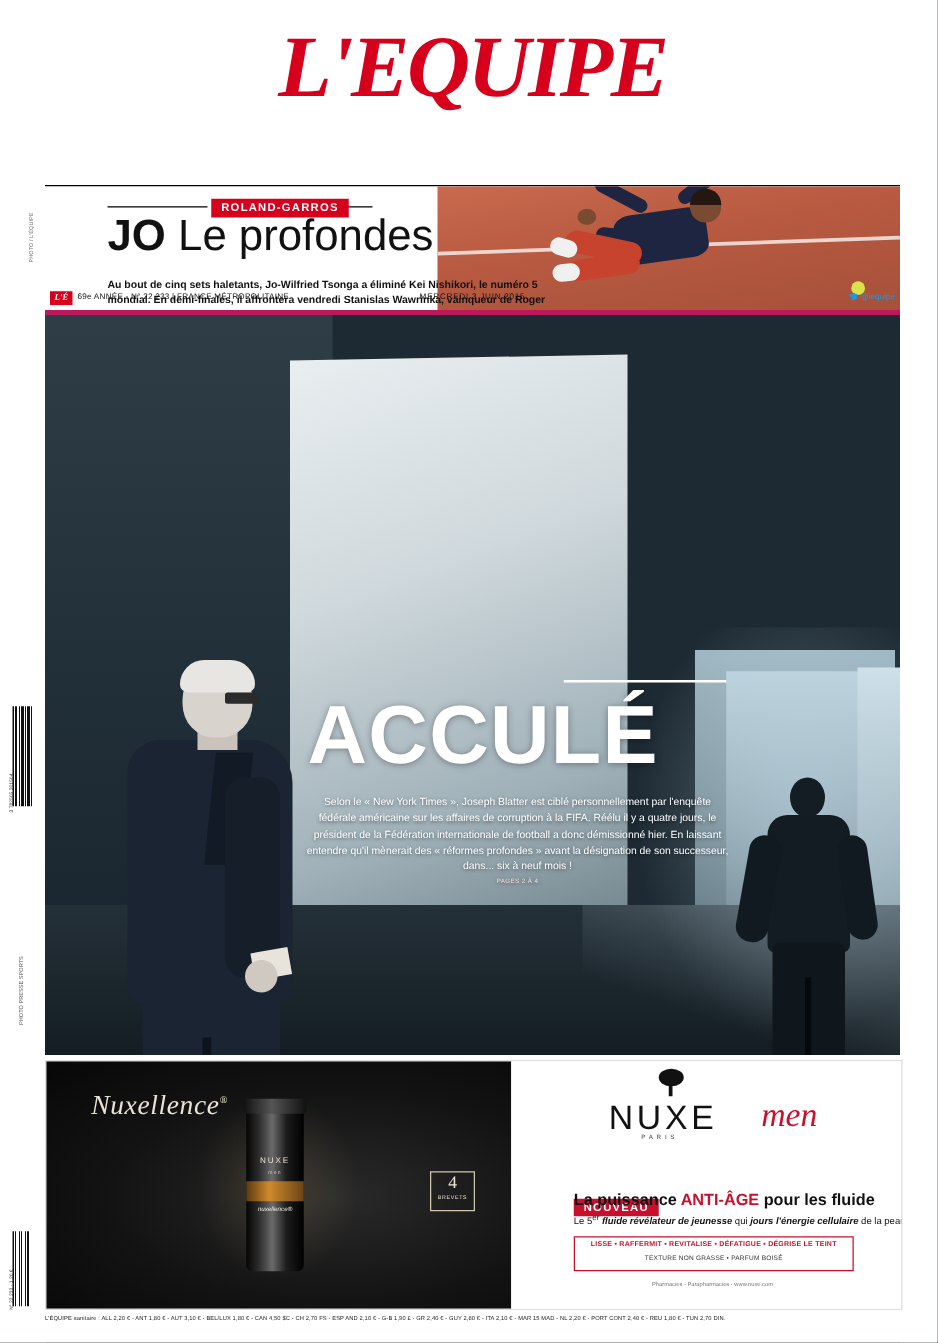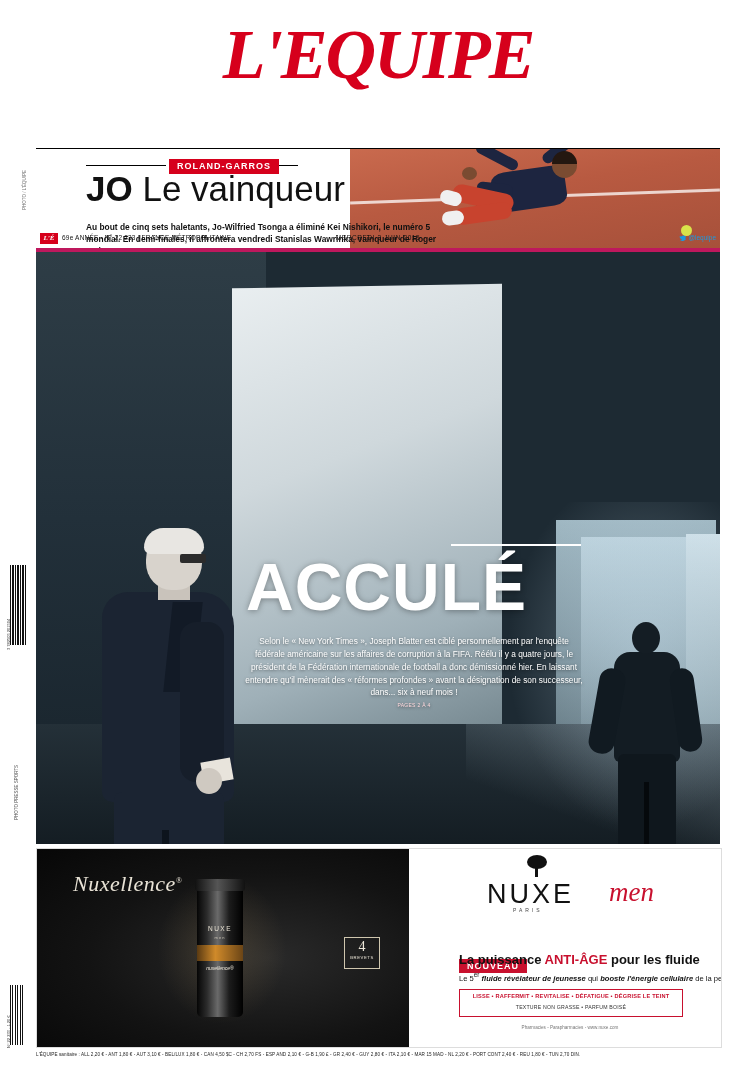--- a/index.html
+++ b/index.html
@@ -326,21 +326,21 @@
         <div class="p-legU"></div>
         <div class="p-legD"></div>
         <div class="p-shoe1"></div>
         <div class="p-shoe2"></div>
       </div>
       <div class="ball"></div>
     </div>
     <div class="rg-rule"></div>
     <div class="rg-rule2"></div>
     <div class="rg-tag">ROLAND-GARROS</div>
-    <div class="banner-title"><span>JO</span> <span class="light">Le vainqueur</span></div>
+    <div class="banner-title"><span>JO</span> <span class="light">Le profondes</span></div>
     <div class="banner-text"><span>Au bout de cinq sets haletants, Jo-Wilfried Tsonga a éliminé Kei Nishikori, le numéro 5 mondial. En demi-finales, il affrontera vendredi Stanislas Wawrinka, vainqueur de Roger Federer.</span> <span class="pages">PAGES 8 À 13</span></div>
   </div>
 
   <div class="infobar">
     <div class="ib-logo">L'É</div>
     <div class="ib-left">69e ANNÉE - N° 22 233 | FRANCE MÉTROPOLITAINE</div>
     <div class="ib-center">MERCREDI 3 JUIN 2015</div>
     <div class="ib-right"><span class="tw"></span><span>@lequipe</span></div>
   </div>
 
@@ -406,21 +406,21 @@
     <div class="ad-right">
       <div class="nuxe-tree">
         <div class="tree-top"></div>
           <div class="tree-trunk"></div>
       </div>
       <div class="nuxe-logo">NUXE</div>
       <div class="nuxe-men">men</div>
       <div class="nuxe-paris">PARIS</div>
       <div class="nouveau">NOUVEAU</div>
       <div class="ad-h1"><span>La puissance </span><span class="accent">ANTI-ÂGE</span><span> pour les fluide</span></div>
-      <div class="ad-h2"><span>Le 5</span><sup>er</sup><span class="it"> fluide révélateur de jeunesse</span><span> qui </span><span class="it">booste l'énergie cellulaire</span><span> de la peau.</span></div>
+      <div class="ad-h2"><span>Le 5</span><sup>er</sup><span class="it"> fluide révélateur de jeunesse</span><span> qui </span><span class="it">jours l'énergie cellulaire</span><span> de la peau.</span></div>
       <div class="ad-claims">
         <div class="l1">LISSE • RAFFERMIT • REVITALISE • DÉFATIGUE • DÉGRISE LE TEINT</div>
         <div class="l2">TEXTURE NON GRASSE • PARFUM BOISÉ</div>
       </div>
       <div class="ad-foot">Pharmacies - Parapharmacies - www.nuxe.com</div>
     </div>
   </div>
 
   <div class="prices">L'ÉQUIPE sanitaire : ALL 2,20 € - ANT 1,80 € - AUT 3,10 € - BEL/LUX 1,80 € - CAN 4,50 $C - CH 2,70 FS - ESP AND 2,10 € - G-B 1,90 £ - GR 2,40 € - GUY 2,80 € - ITA 2,10 € - MAR 15 MAD - NL 2,20 € - PORT CONT 2,40 € - REU 1,80 € - TUN 2,70 DIN.</div>
 

